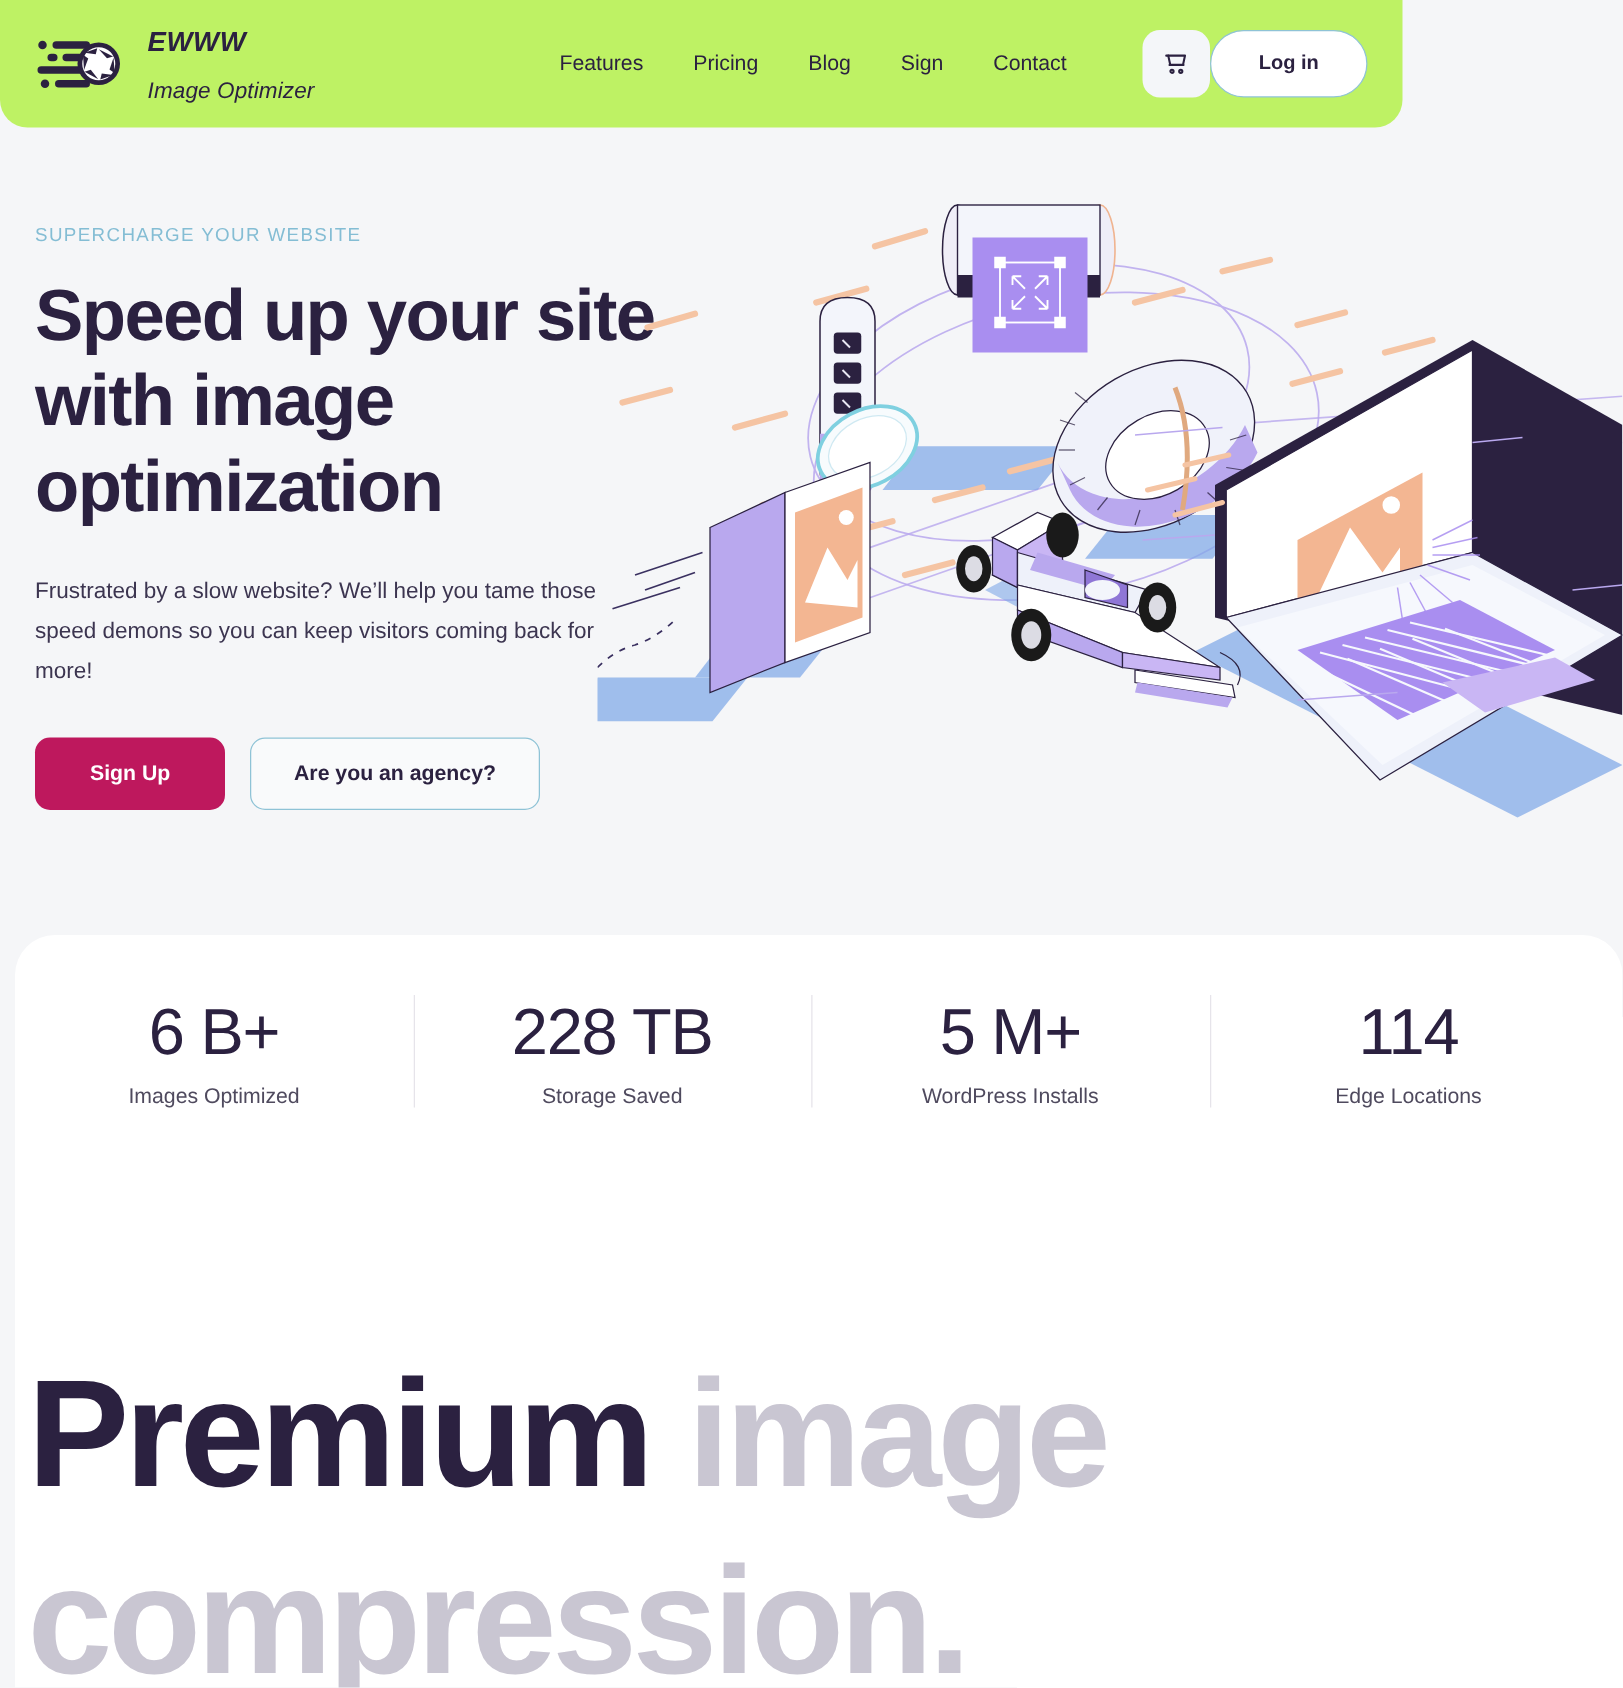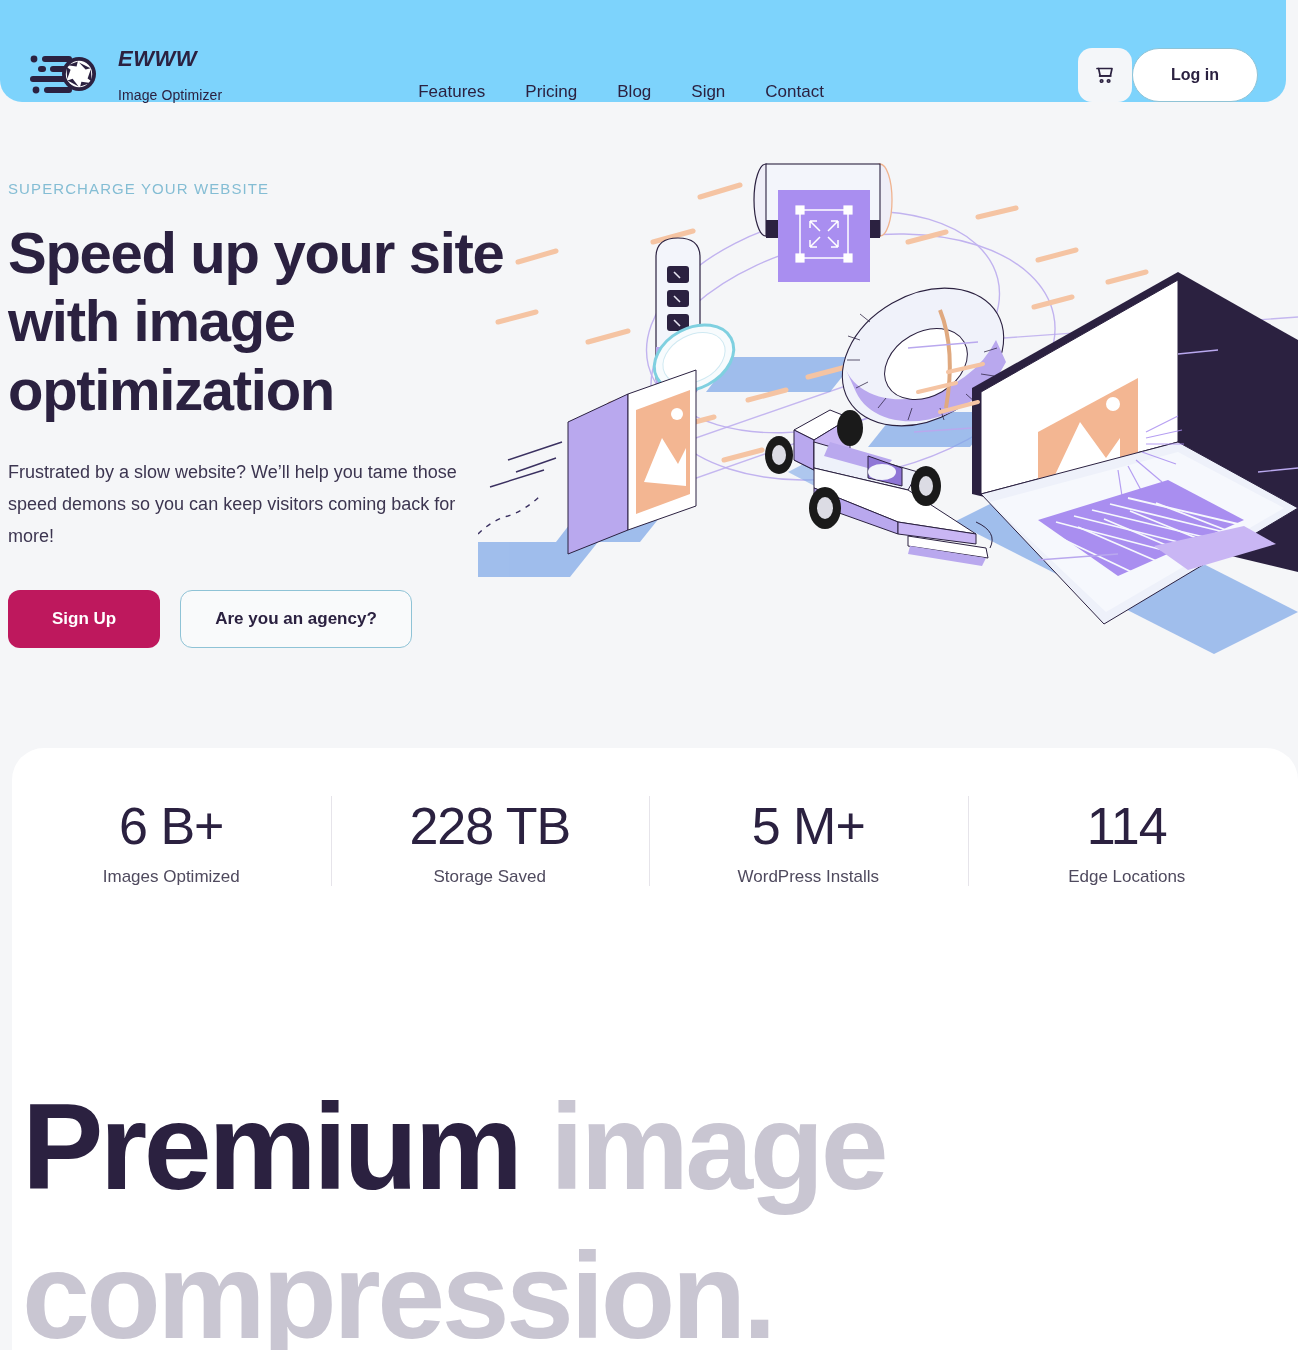--- a/index.html
+++ b/index.html
@@ -10,37 +10,37 @@
     overflow: hidden;
     font-family: "Liberation Sans", sans-serif;
     background: #f5f6f8;
     color: #2b2140;
   }
   .page { position: relative; width: 1298px; height: 1350px; }
 
   
   .header {
     position: absolute; top: 0; left: 0;
-    width: 1286px; height: 102px;
-    background: #7dd3fc;
+    width: 1122px; height: 102px;
+    background: #bef264;
     border-bottom-left-radius: 22px;
     border-bottom-right-radius: 22px;
-    display: flex; align-items: flex-end;
+    display: flex; align-items: center;
     padding: 0 28px 0 26px;
     z-index: 10;
   }
   .logo { display: flex; align-items: center; gap: 12px; cursor: pointer; }
   .logo-mark { width: 80px; height: 48px; flex: none; }
   .logo-words { line-height: 1; padding-top: 2px; }
   .logo-title {
     font-size: 22px; font-weight: 700; font-style: italic;
     letter-spacing: 0.5px; color: #2b2140; display: block;
   }
   .logo-sub {
-    font-size: 14px; color: #2b2140;
+    font-size: 18px; font-style: italic; color: #2b2140;
     display: block; margin-top: 18px; letter-spacing: 0.1px;
   }
 
   .nav { display: flex; align-items: center; gap: 40px; margin-left: 196px; }
   .nav a {
     font-size: 17px; color: #2b2140; text-decoration: none; cursor: pointer;
     white-space: nowrap;
   }
 
   .header-actions {
@@ -59,21 +59,21 @@
   }
   .btn-started {
     height: 56px; padding: 0 34px; border-radius: 28px;
     border: none; background: #6fb3c8; color: #ffffff;
     font-size: 17px; font-weight: 600; cursor: pointer;
     font-family: inherit; white-space: nowrap;
   }
 
   
   .hero { position: absolute; top: 102px; left: 0; width: 1298px; height: 646px; }
-  .hero-copy { position: absolute; left: 8px; top: 78px; width: 500px; }
+  .hero-copy { position: absolute; left: 28px; top: 78px; width: 500px; }
   .eyebrow {
     font-size: 15px; letter-spacing: 1.1px; color: #84bdd4;
     font-weight: 400; margin-bottom: 22px;
   }
   .hero-title {
     font-size: 58px; font-weight: 700; line-height: 1.18;
     letter-spacing: -1.3px; color: #2b2140;
   }
   .hero-body {
     margin-top: 32px; font-size: 18px; line-height: 1.78;

